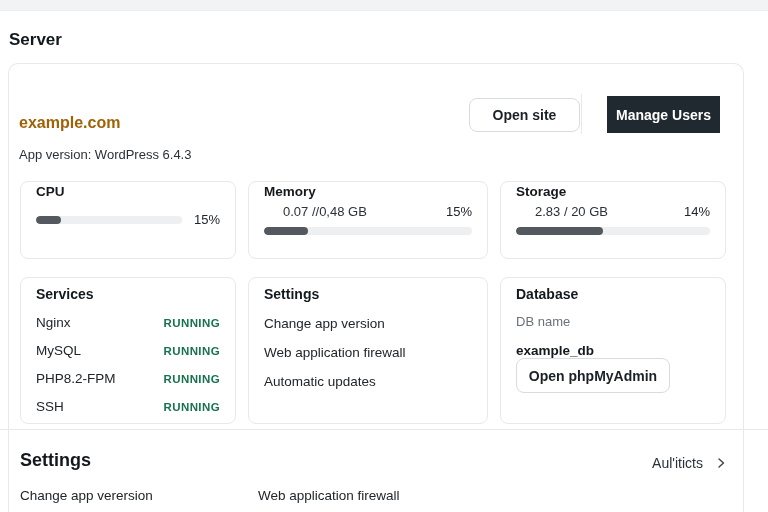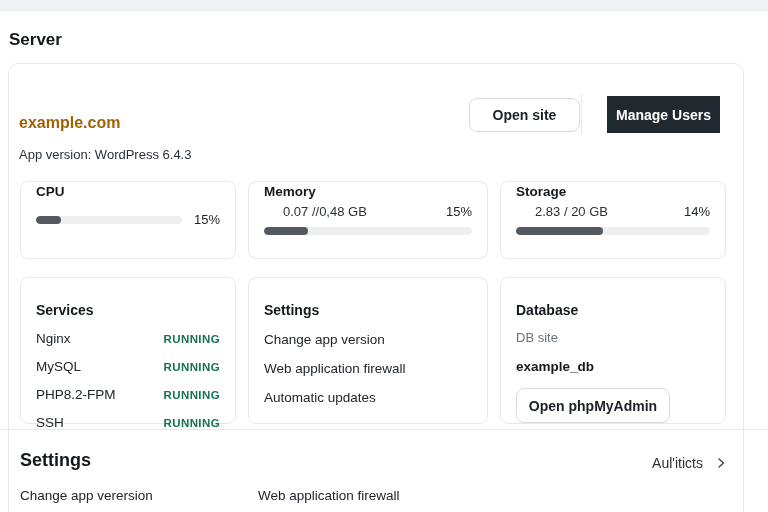--- a/index.html
+++ b/index.html
@@ -145,21 +145,21 @@
     flex: 1;
     overflow: hidden;
   }
   .bar-track.block { margin-top: 8px; }
   .bar-fill {
     height: 100%;
     background: #53595f;
     border-radius: 4px;
   }
   
-  .panel-card { top: 213px; height: 147px; padding: 24px 15px; }
+  .panel-card { top: 213px; height: 147px; padding: 8px 15px; }
   .panel-title {
     font-size: 14px;
     font-weight: 600;
     color: #14191e;
   }
   .service-row {
     display: flex;
     align-items: center;
     justify-content: space-between;
     margin-top: 13px;
@@ -173,21 +173,21 @@
   }
   .settings-item {
     font-size: 13.5px;
     color: #20262c;
     margin-top: 14px;
     cursor: pointer;
   }
   .db-label { font-size: 13px; color: #6a7178; margin-top: 12px; }
   .db-name  { font-size: 13.5px; font-weight: 700; color: #14191e; margin-top: 14px; }
   .btn-phpmyadmin {
-    margin-top: 14px;
+    margin-top: 0;
     width: 154px; height: 35px;
   }
   
   .section-divider {
     position: absolute;
     left: -9px; top: 365px;
     width: 769px; height: 1px;
     background: #e7e9eb;
   }
   .settings-heading {
@@ -288,21 +288,21 @@
 
   <div class="card panel-card metric-memory">
     <div class="panel-title">Settings</div>
     <div class="settings-item">Change app version</div>
     <div class="settings-item">Web application firewall</div>
     <div class="settings-item">Automatic updates</div>
   </div>
 
   <div class="card panel-card metric-storage">
     <div class="panel-title">Database</div>
-    <div class="db-label">DB site</div>
+    <div class="db-label">DB name</div>
     <div class="db-name">example_db</div>
     <div class="btn btn-outline btn-phpmyadmin">Open phpMyAdmin</div>
   </div>
 
   <div class="section-divider"></div>
   <div class="settings-heading">Settings</div>
 
   <div class="analytics-link">
     <span>Aul'iticts</span>
     <span class="chevron-icon">

